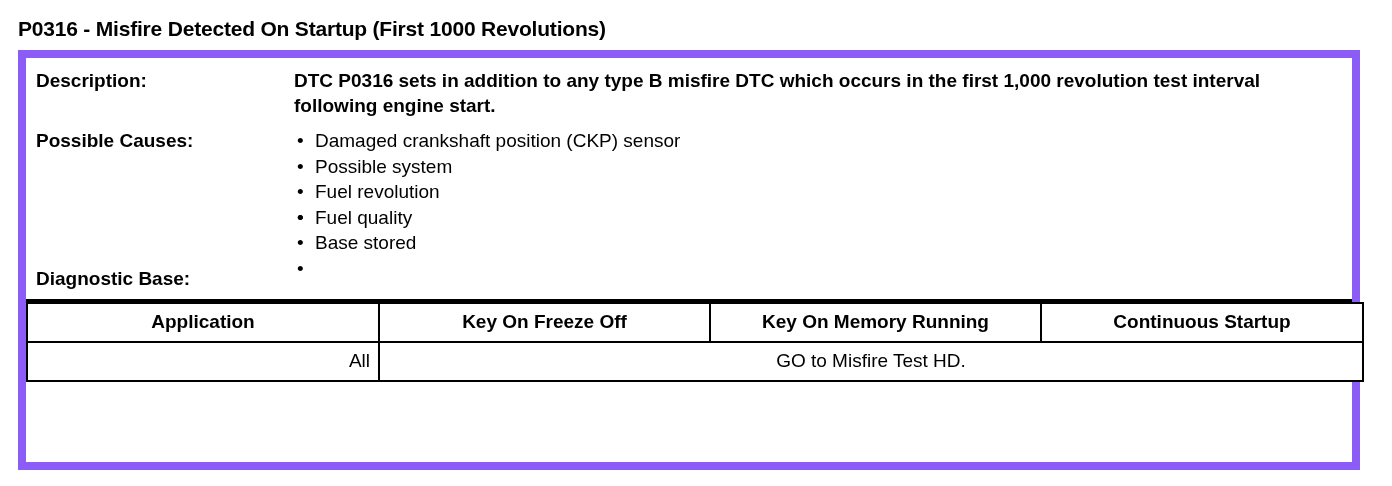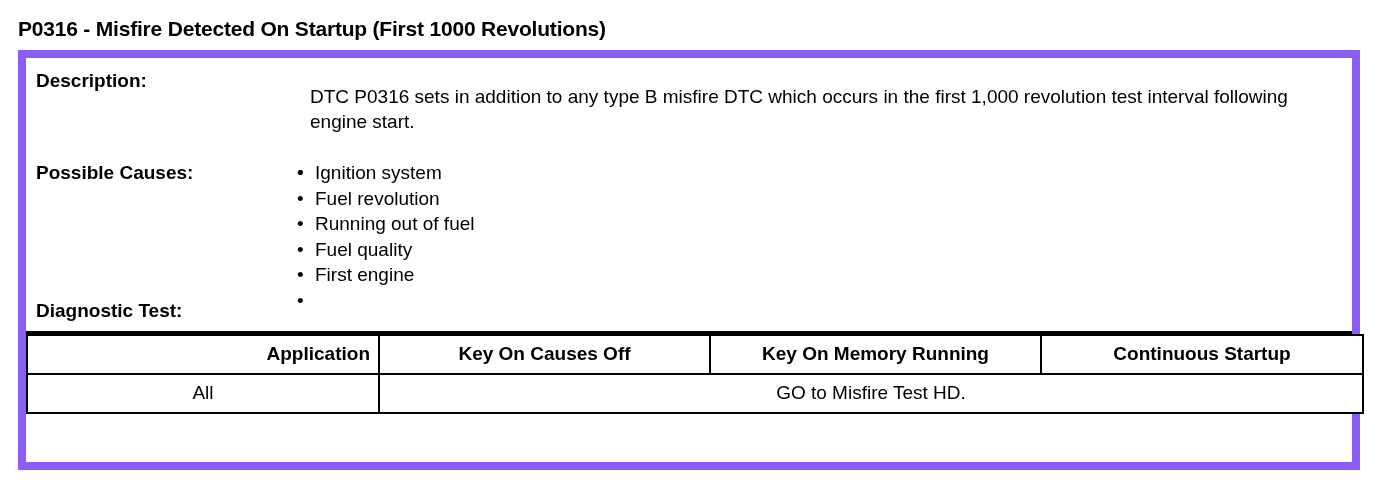--- a/index.html
+++ b/index.html
@@ -71,21 +71,22 @@
     white-space: nowrap;
   }
   .def-value {
     flex: 1 1 auto;
     box-sizing: border-box;
     padding-right: 14px;
     font-size: 19px;
     line-height: 25px;
   }
   .def-value p {
-    margin: 16px;
+    margin: 0;
+    font-weight: bold;
   }
 
   
   ul.cause-list {
     list-style: none;
     margin: 0;
     padding: 0;
   }
   ul.cause-list li {
     position: relative;
@@ -127,24 +128,24 @@
     padding: 0 8px;
     height: 37px;
     font-size: 19px;
     vertical-align: middle;
   }
   .app-grid th {
     font-weight: bold;
     text-align: center;
   }
   .app-grid th.col-application {
+    text-align: center;
+  }
+  .app-grid td.cell-application {
     text-align: right;
-  }
-  .app-grid td.cell-application {
-    text-align: center;
     font-weight: normal;
   }
   .app-grid td.cell-action {
     text-align: center;
     font-weight: normal;
   }
 </style>
 </head>
 <body>
 
@@ -162,67 +163,67 @@
           <p>DTC P0316 sets in addition to any type B misfire DTC which occurs in the first 1,000 revolution test interval following engine start.</p>
         </div>
       </div>
 
       <div class="def-row causes">
         <div class="def-label">Possible Causes:</div>
         <div class="def-value">
           <ul class="cause-list">
             <li>
               <span class="bullet">•</span>
-            </li>
-            <li>
-              <span class="bullet">•</span>
-              <span>Ignition system</span>
+              <span>Damaged crankshaft position (CKP) sensor</span>
+            </li>
+            <li>
+              <span class="bullet">•</span>
+              <span>Possible system</span>
             </li>
             <li>
               <span class="bullet">•</span>
               <span>Fuel revolution</span>
             </li>
             <li>
               <span class="bullet">•</span>
-              <span>Running out of fuel</span>
             </li>
             <li>
               <span class="bullet">•</span>
               <span>Fuel quality</span>
             </li>
             <li>
               <span class="bullet">•</span>
-              <span>First engine</span>
+              <span>Base stored</span>
             </li>
             <li>
               <span class="bullet">•</span>
             </li>
           </ul>
         </div>
       </div>
 
       <div class="def-row aids">
-        <div class="def-label">Diagnostic Test:</div>
+        <div class="def-label">Diagnostic Base:</div>
       </div>
 
     </div>
 
     <div class="grid-sep"></div>
 
     <table class="app-grid">
       <colgroup>
         <col class="c-app">
         <col class="c-koeo">
         <col class="c-koer">
         <col class="c-cm">
       </colgroup>
       <thead>
         <tr>
           <th class="col-application">Application</th>
-          <th>Key On Causes Off</th>
+          <th>Key On Freeze Off</th>
           <th>Key On Memory Running</th>
           <th>Continuous Startup</th>
         </tr>
       </thead>
       <tbody>
         <tr>
           <td class="cell-application">All</td>
           <td class="cell-action" colspan="3">GO to Misfire Test HD.</td>
         </tr>
       </tbody>

